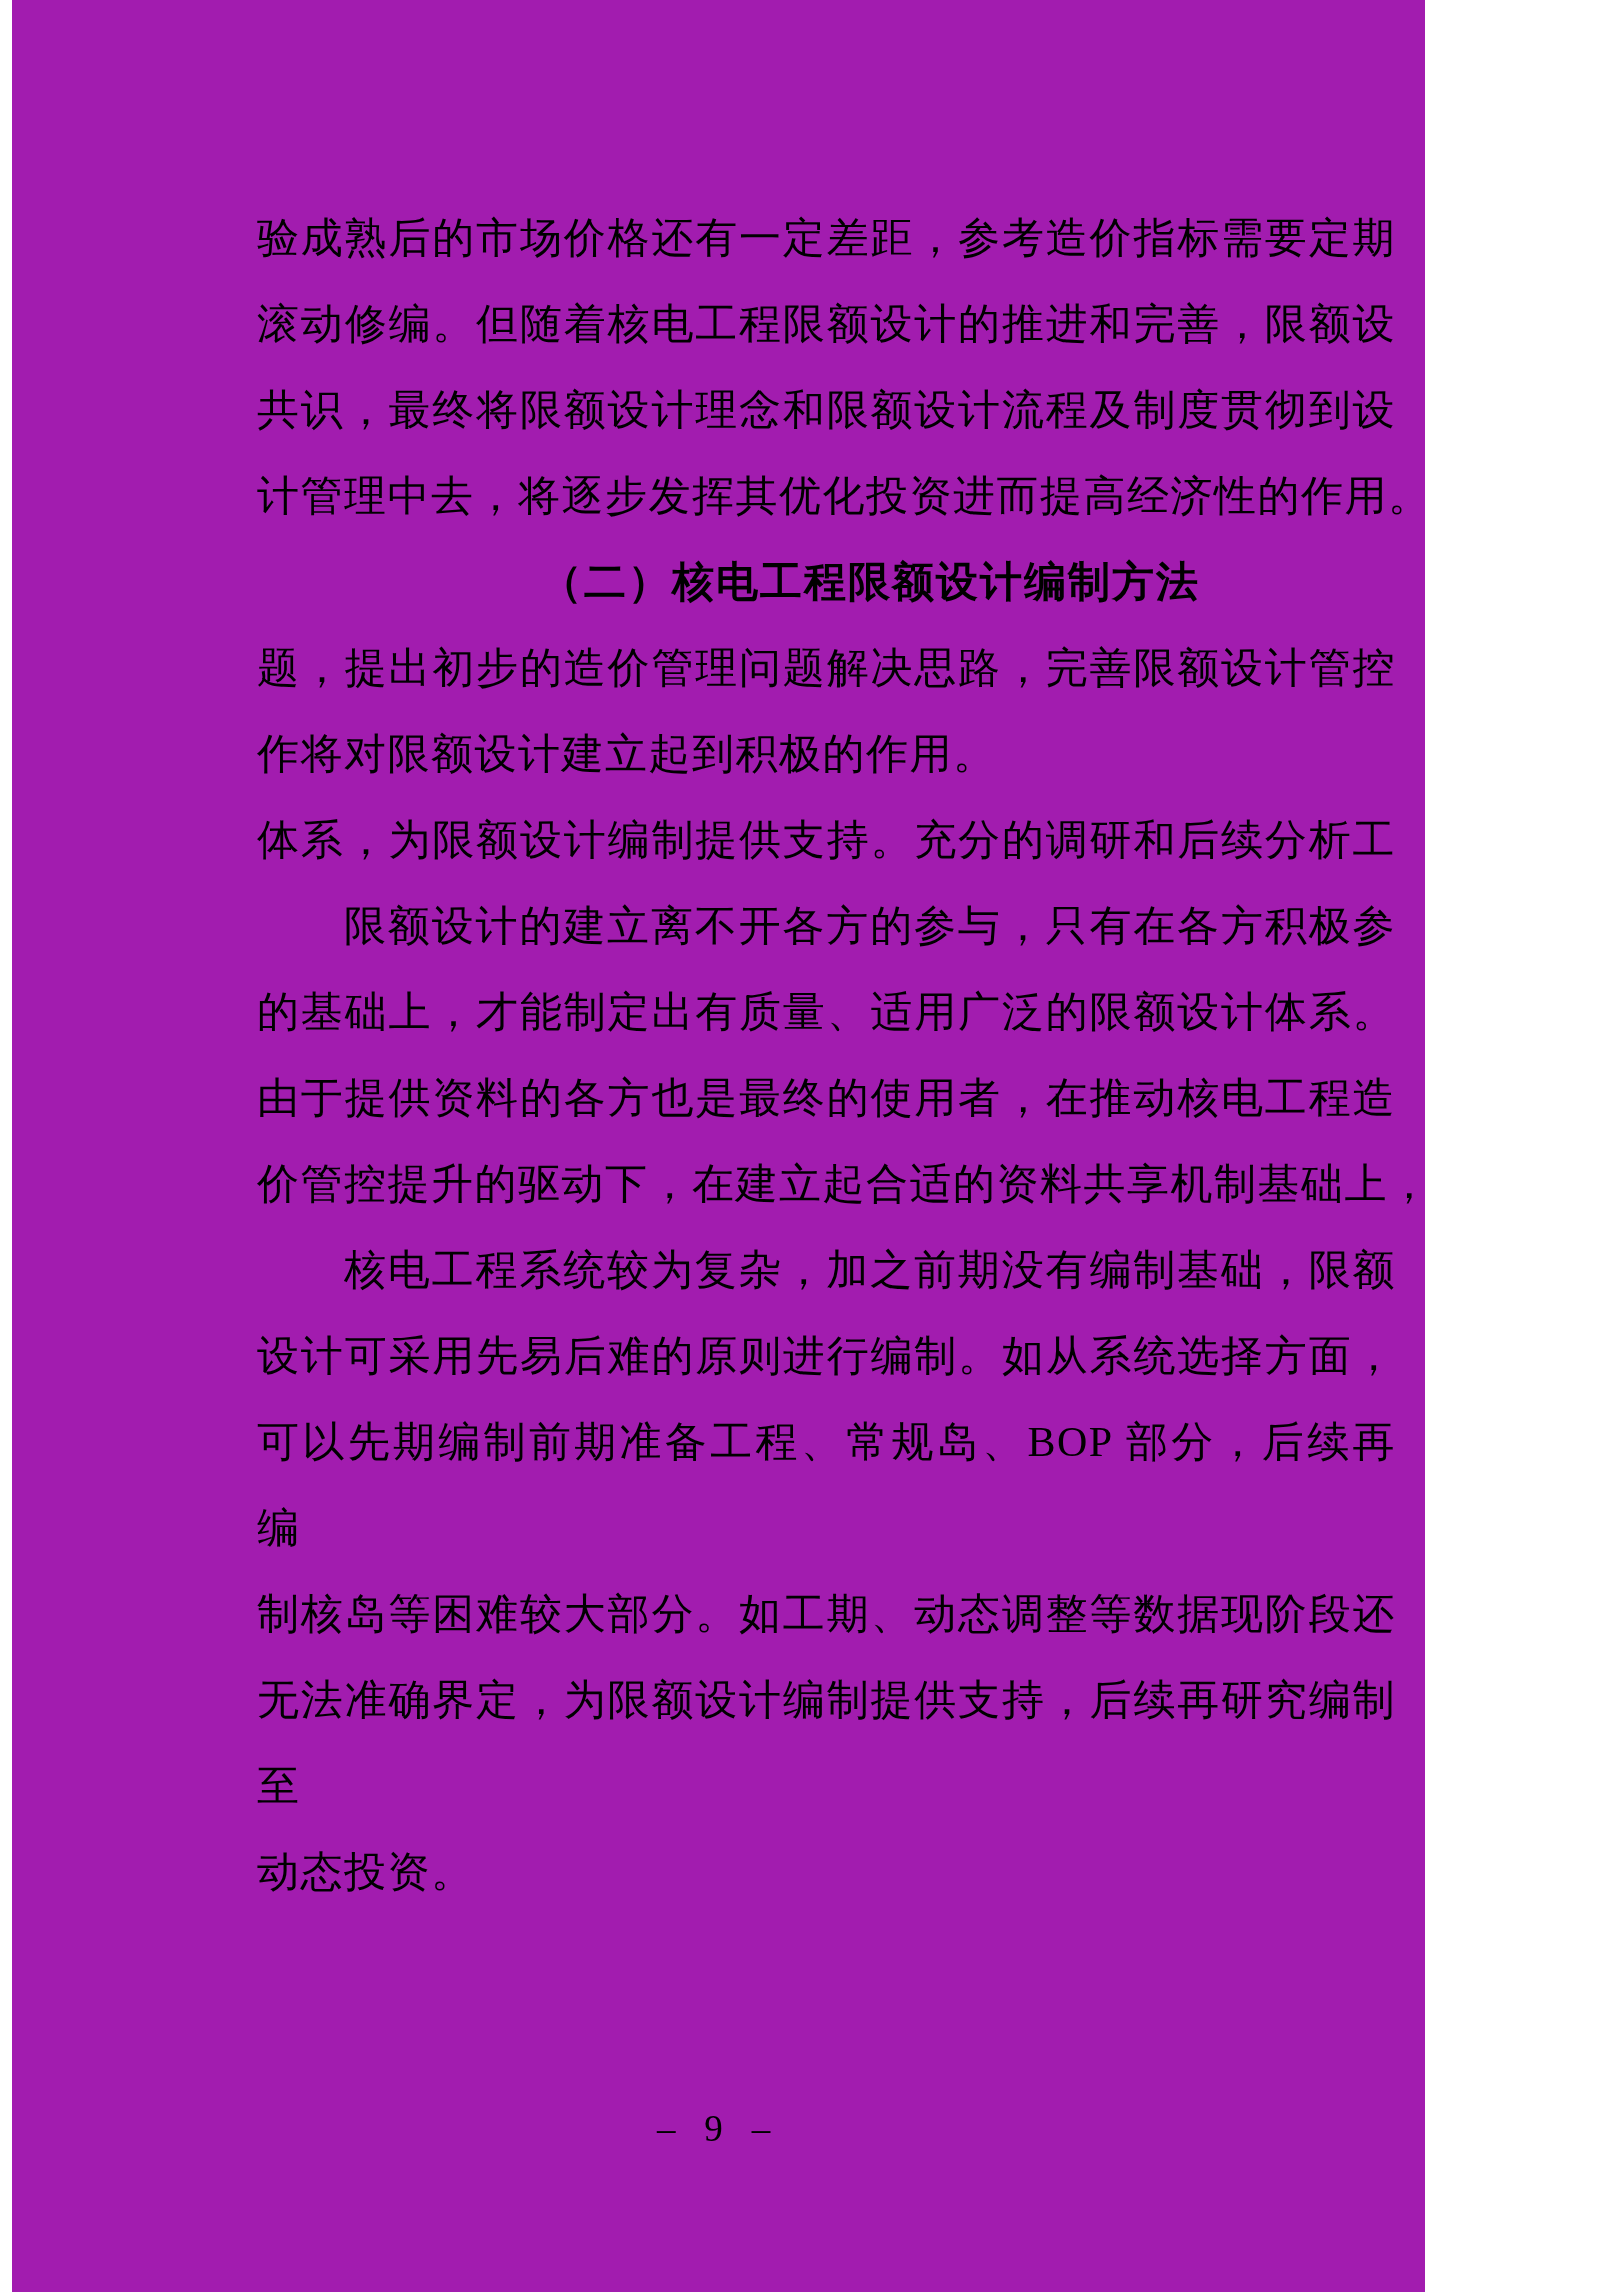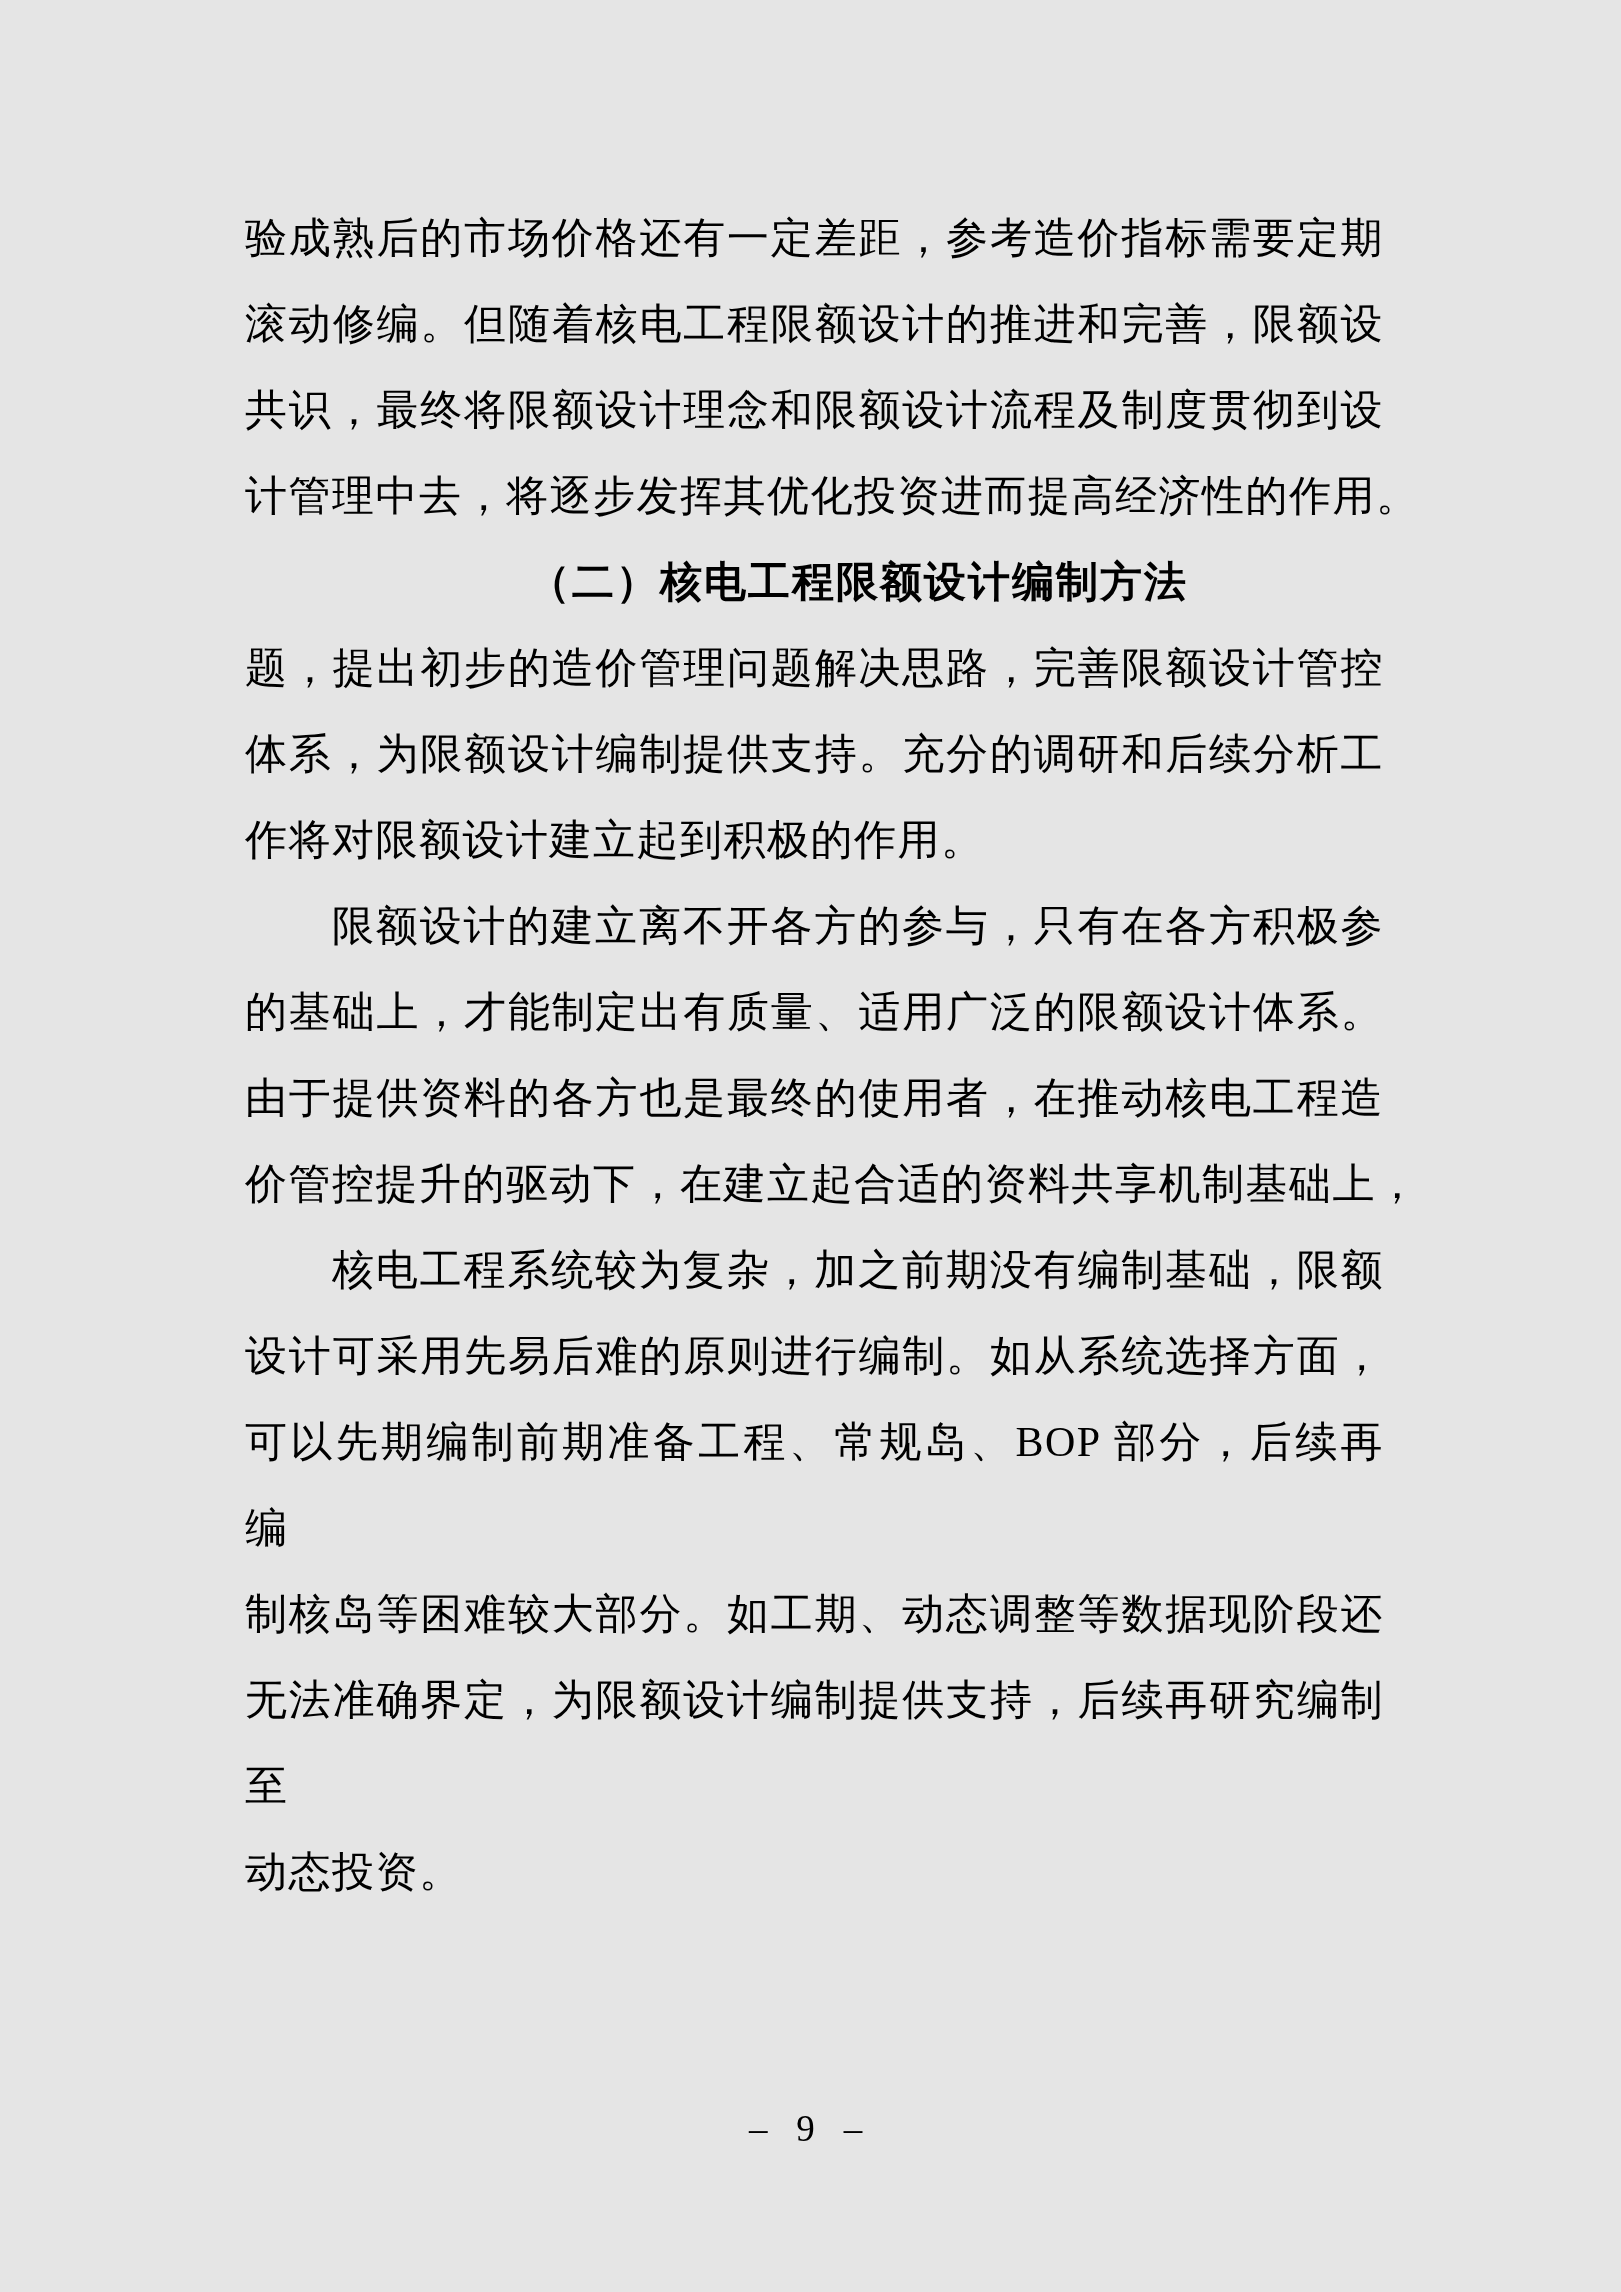--- a/index.html
+++ b/index.html
@@ -2,26 +2,27 @@
 <html><head>
 <meta charset="utf-8">
 <style>
   html, body {
     margin: 0;
     padding: 0;
     background: #ffffff;
   }
   .page {
     position: relative;
-    width: 1621px;
+    width: 1413px;
     height: 2293px;
-    background: #e5e5e5;
+    background: #a21caf;
     color: #000000;
     font-family: "Liberation Serif", "DejaVu Serif", serif;
     overflow: hidden;
+    margin-left: 12px;
   }
   .content {
     position: absolute;
     left: 245px;
     top: 195px;
     width: 1139px;
   }
   .line {
     font-size: 42px;
     line-height: 86px;
@@ -61,22 +62,22 @@
 <body>
 
 <div class="page">
   <div class="content">
       <div class="line justify">验成熟后的市场价格还有一定差距，参考造价指标需要定期</div>
       <div class="line justify">滚动修编。但随着核电工程限额设计的推进和完善，限额设</div>
       <div class="line justify">共识，最终将限额设计理念和限额设计流程及制度贯彻到设</div>
       <div class="line">计管理中去，将逐步发挥其优化投资进而提高经济性的作用。</div>
       <div class="line indent bold">（二）核电工程限额设计编制方法</div>
       <div class="line justify">题，提出初步的造价管理问题解决思路，完善限额设计管控</div>
+      <div class="line">作将对限额设计建立起到积极的作用。</div>
       <div class="line justify">体系，为限额设计编制提供支持。充分的调研和后续分析工</div>
-      <div class="line">作将对限额设计建立起到积极的作用。</div>
       <div class="line justify indent">限额设计的建立离不开各方的参与，只有在各方积极参</div>
       <div class="line justify">的基础上，才能制定出有质量、适用广泛的限额设计体系。</div>
       <div class="line justify">由于提供资料的各方也是最终的使用者，在推动核电工程造</div>
       <div class="line">价管控提升的驱动下，在建立起合适的资料共享机制基础上，</div>
       <div class="line justify indent">核电工程系统较为复杂，加之前期没有编制基础，限额</div>
       <div class="line justify">设计可采用先易后难的原则进行编制。如从系统选择方面，</div>
       <div class="line justify">可以先期编制前期准备工程、常规岛、BOP 部分，后续再编</div>
       <div class="line justify">制核岛等困难较大部分。如工期、动态调整等数据现阶段还</div>
       <div class="line justify">无法准确界定，为限额设计编制提供支持，后续再研究编制至</div>
       <div class="line">动态投资。</div>

